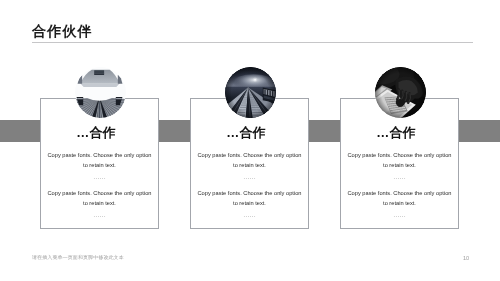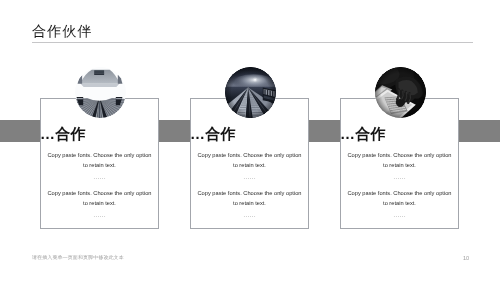--- a/index.html
+++ b/index.html
@@ -1,34 +1,34 @@
 <!DOCTYPE html>
 <html><head>
 <meta charset="utf-8">
 <style>
   html,body{margin:0;padding:0;}
   body{width:500px;height:281px;background:#ffffff;font-family:"Liberation Sans",sans-serif;overflow:hidden;}
   .slide{position:relative;width:500px;height:281px;background:#fff;}
 
-  .title{position:absolute;left:32px;top:24px;font-size:14.2px;font-weight:normal;color:#1c1c1c;letter-spacing:0.9px;line-height:1;}
+  .title{position:absolute;left:32px;top:24px;font-size:14.2px;font-weight:bold;color:#1c1c1c;letter-spacing:0.9px;line-height:1;}
   .title-rule{position:absolute;left:32px;top:42px;width:441px;height:1.2px;background:#c6c6c8;}
 
   .band{position:absolute;left:0;top:120px;width:500px;height:22px;background:#808080;}
 
   .card{position:absolute;top:98px;width:119px;height:131px;border:1px solid #a3a6ac;background:#fff;box-sizing:border-box;}
   .card.c1{left:40px;} .card.c2{left:190px;} .card.c3{left:340px;}
 
   .media{position:absolute;top:67px;width:51px;height:51px;border-radius:50%;overflow:hidden;background:#fff;}
   .media.c1{left:75px;} .media.c2{left:225px;} .media.c3{left:375px;}
   .media svg{display:block;}
 
   .copy{position:absolute;top:98px;width:119px;height:131px;box-sizing:border-box;}
   .copy.c1{left:40px;} .copy.c2{left:190px;} .copy.c3{left:340px;}
 
-  .heading{position:absolute;left:0;top:28px;width:112px;text-align:left;font-size:15px;font-weight:bold;color:#141414;line-height:1;letter-spacing:.2px;}
+  .heading{position:absolute;left:0;top:28px;width:112px;text-align:center;font-size:13px;font-weight:bold;color:#141414;line-height:1;letter-spacing:.2px;}
   .para{position:absolute;left:6.5px;width:106px;text-align:center;font-size:5.7px;line-height:9.6px;color:#2b2b2b;}
   .para.p1{top:53px;} .para.p2{top:91px;}
   .sep{position:absolute;left:0;width:119px;text-align:center;font-size:6px;line-height:1;color:#6a6a6a;letter-spacing:0.1px;}
   .sep.s1{top:77px;} .sep.s2{top:115px;}
 
   .footer{position:absolute;left:32px;top:255px;font-size:5.0px;color:#a0a0a0;letter-spacing:.1px;line-height:1;}
   .pageno{position:absolute;left:463px;top:256px;font-size:5.6px;color:#a0a0a0;line-height:1;}
 
   .title,.heading,.para,.sep,.footer,.pageno{transform:translateZ(0);backface-visibility:hidden;}
 </style>

